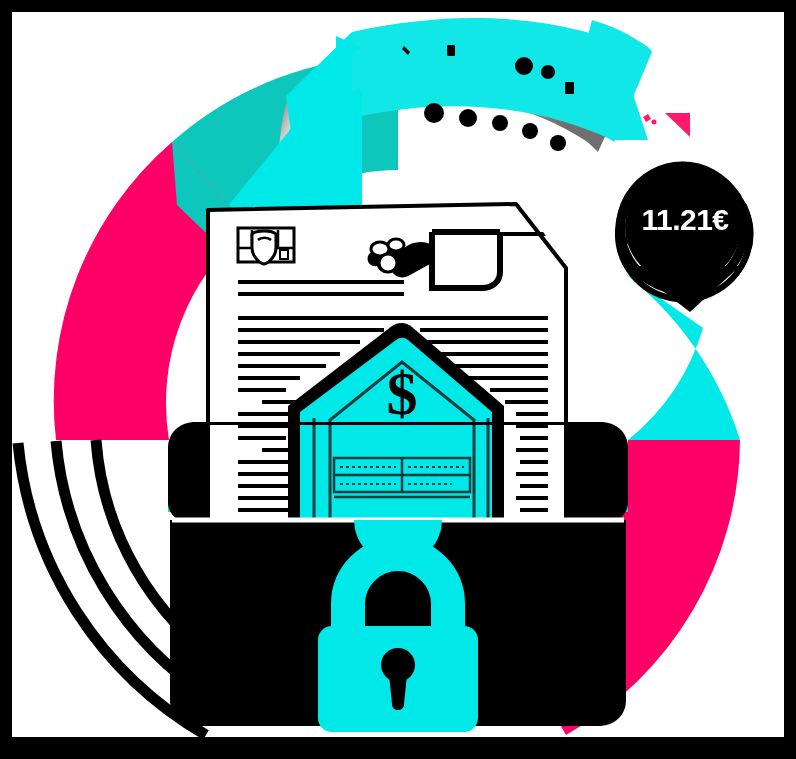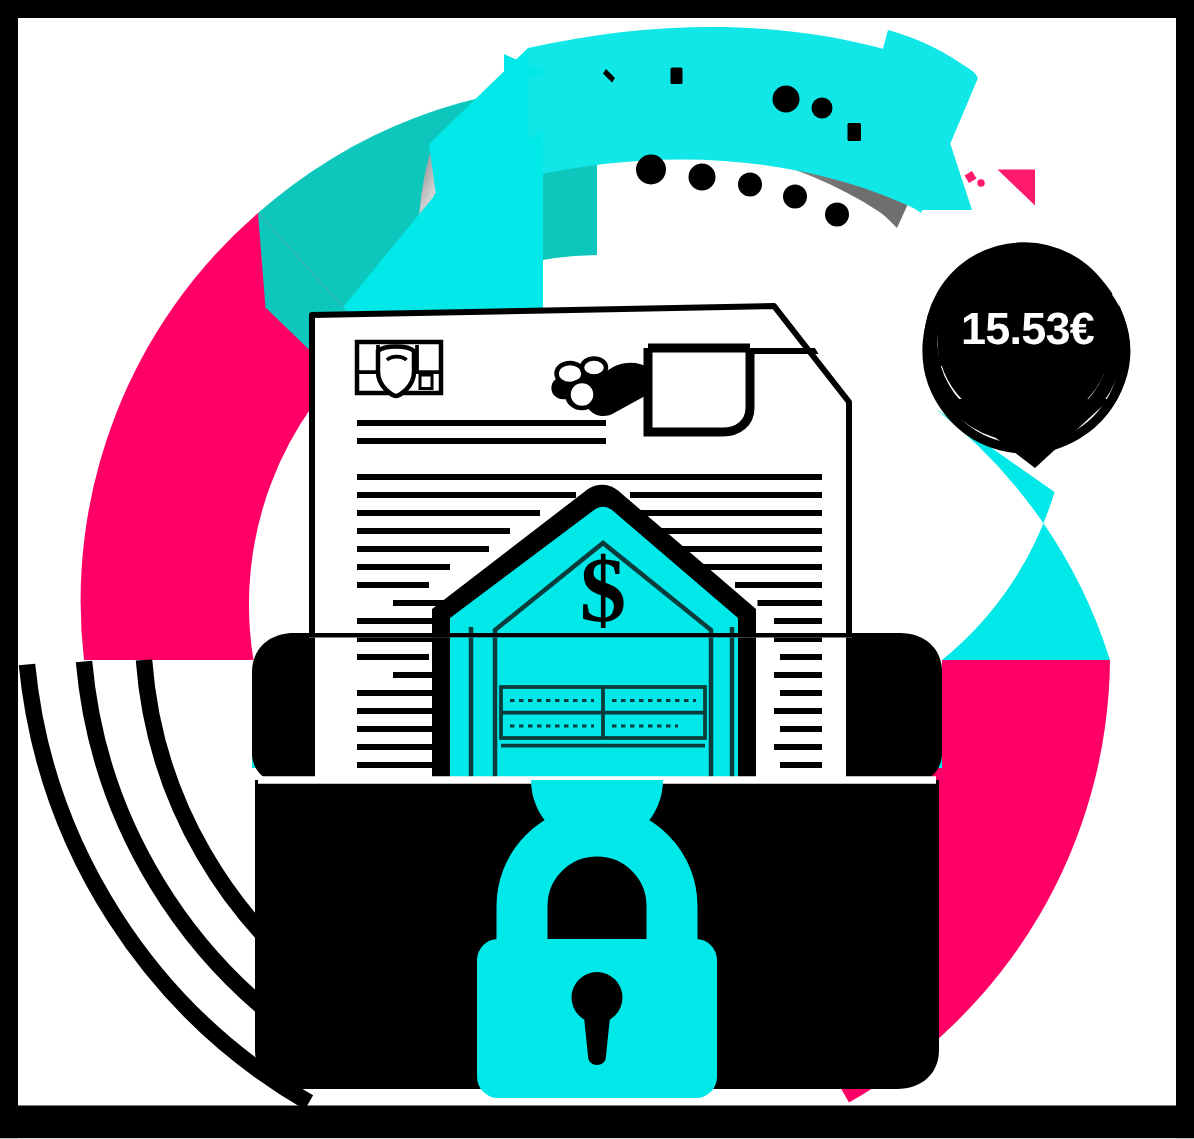--- a/index.html
+++ b/index.html
@@ -393,17 +393,17 @@
     </g>
 
     <g fill="#000000">
       <rect x="0" y="0" width="796" height="12"></rect>
       <rect x="0" y="737" width="796" height="22"></rect>
       <rect x="0" y="0" width="12" height="759"></rect>
       <rect x="784" y="0" width="12" height="759"></rect>
     </g>
   </svg>
 
-  <div class="price-badge-text">15.53€</div>
+  <div class="price-badge-text">11.21€</div>
 
   <span class="a11y">Home insurance policy in a safe</span>
 
 </div>
 
 </body></html>

